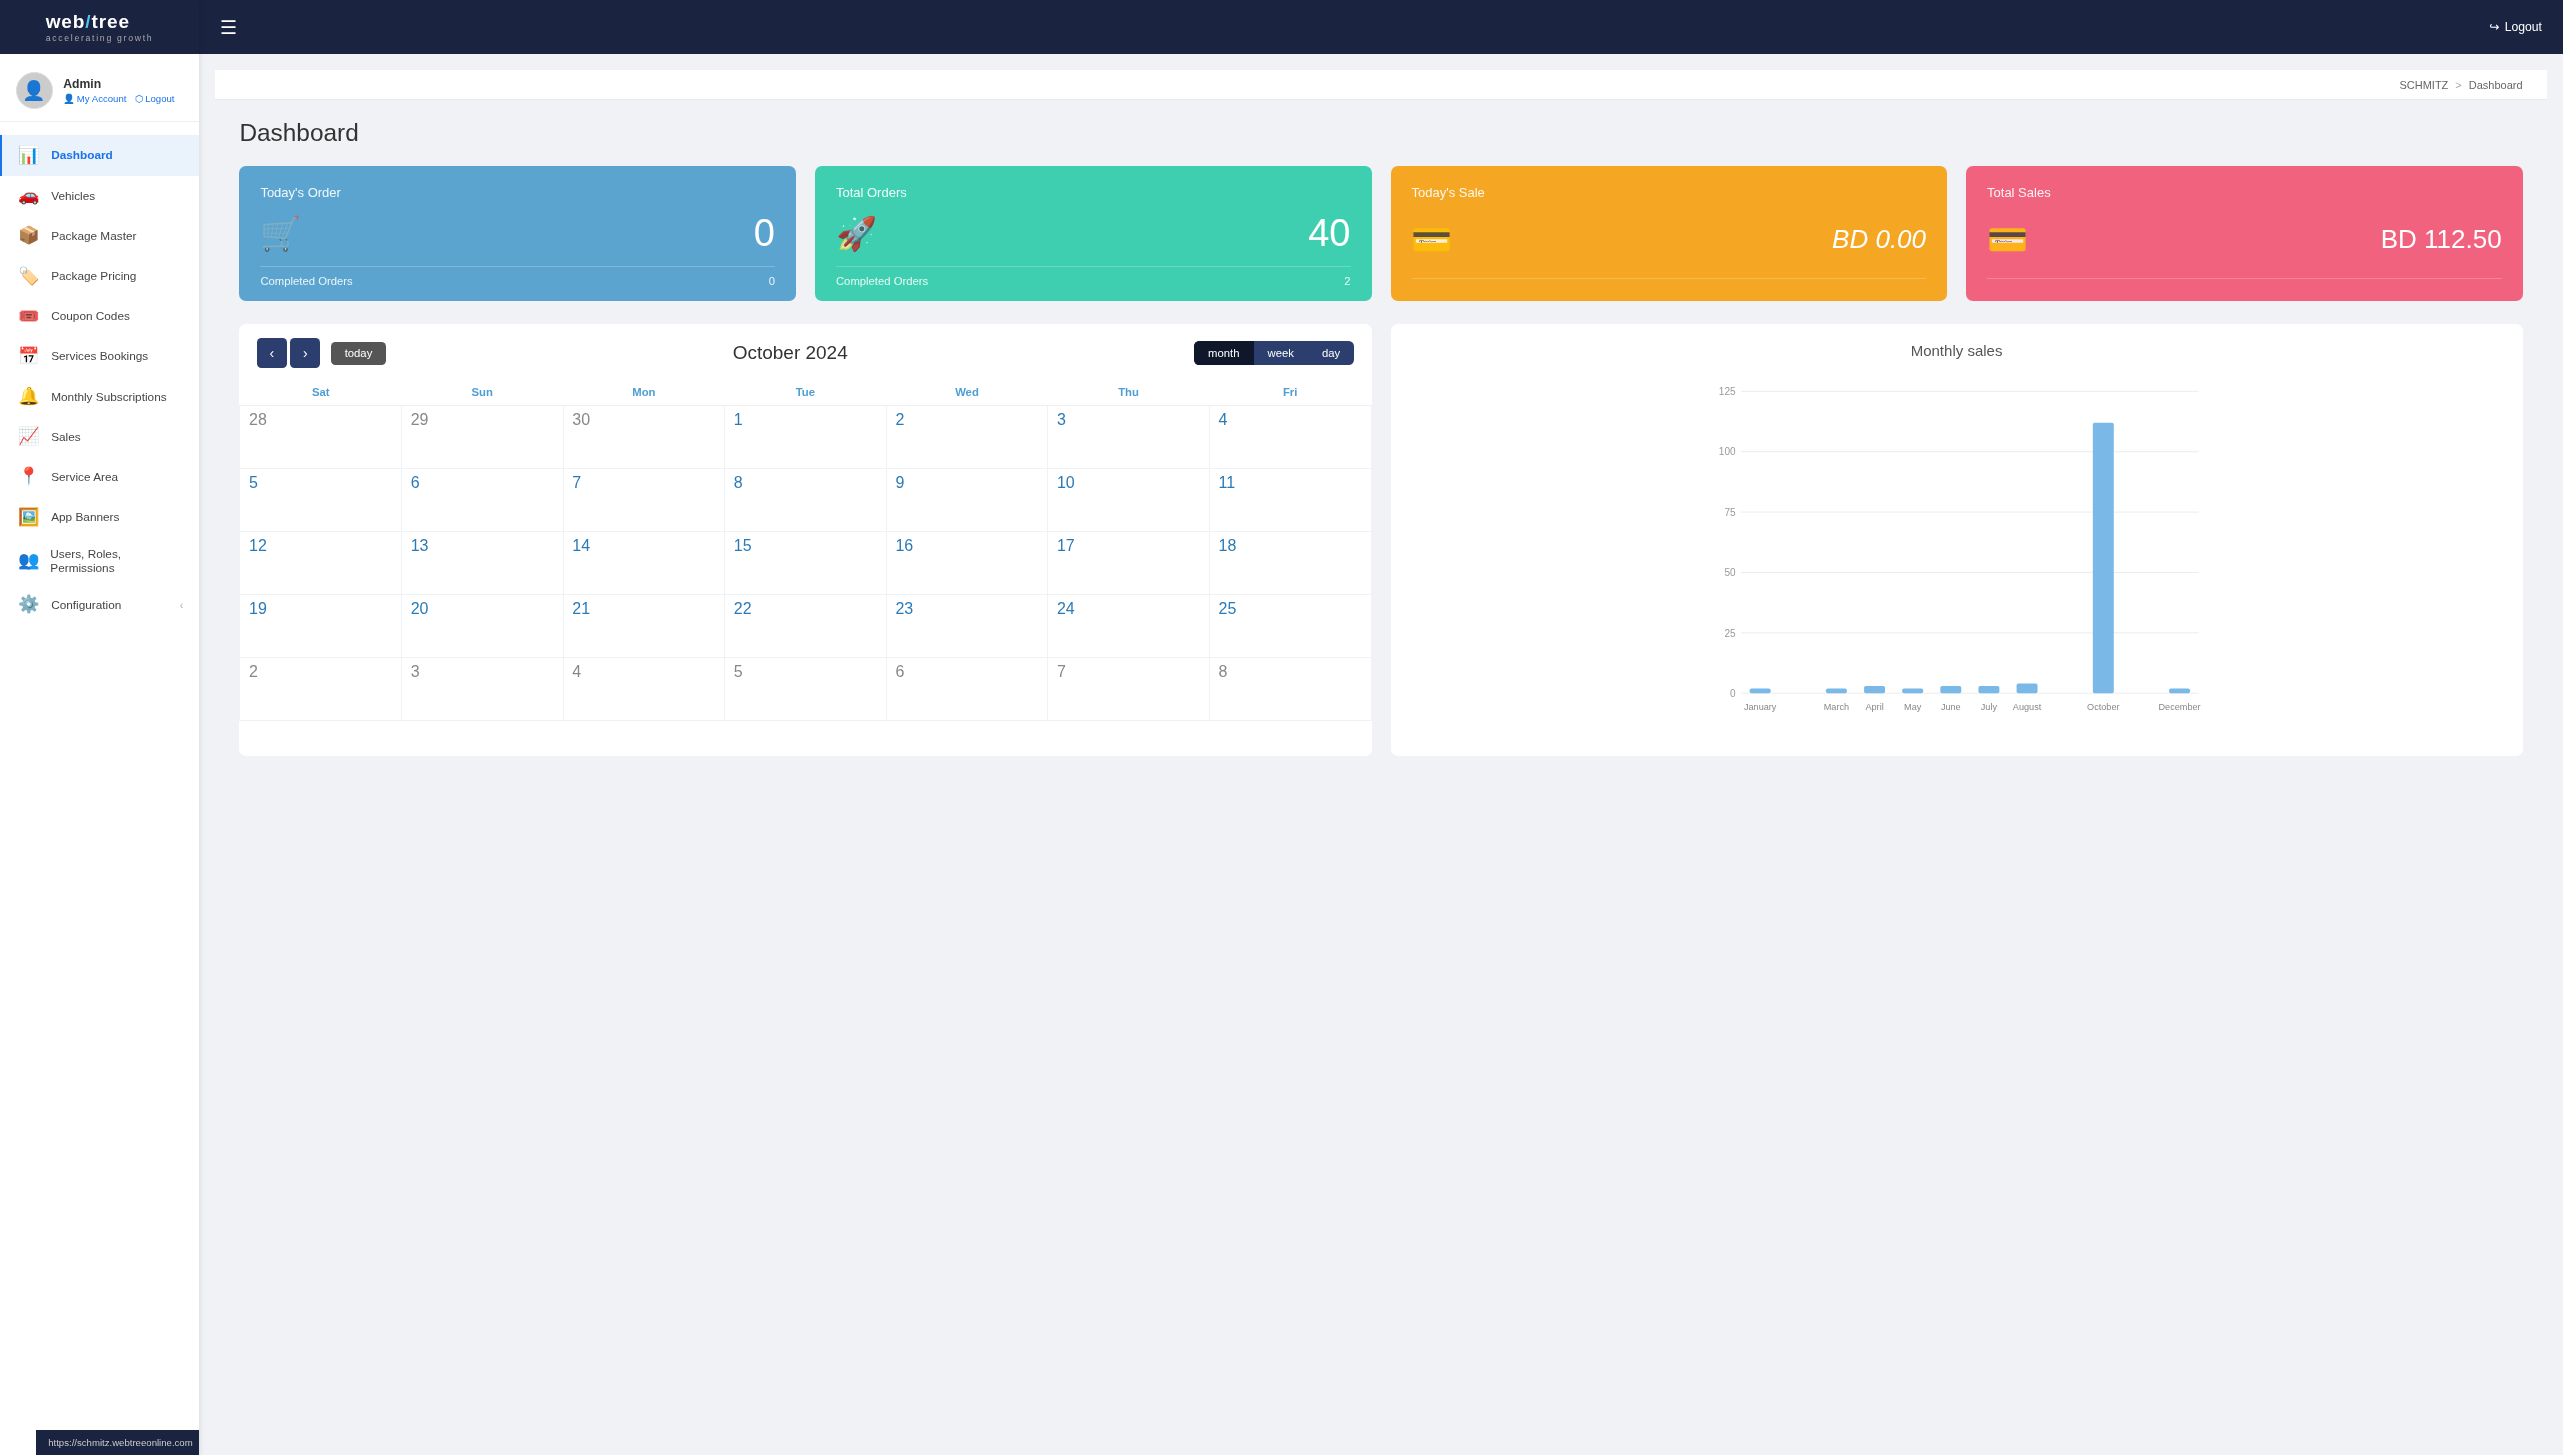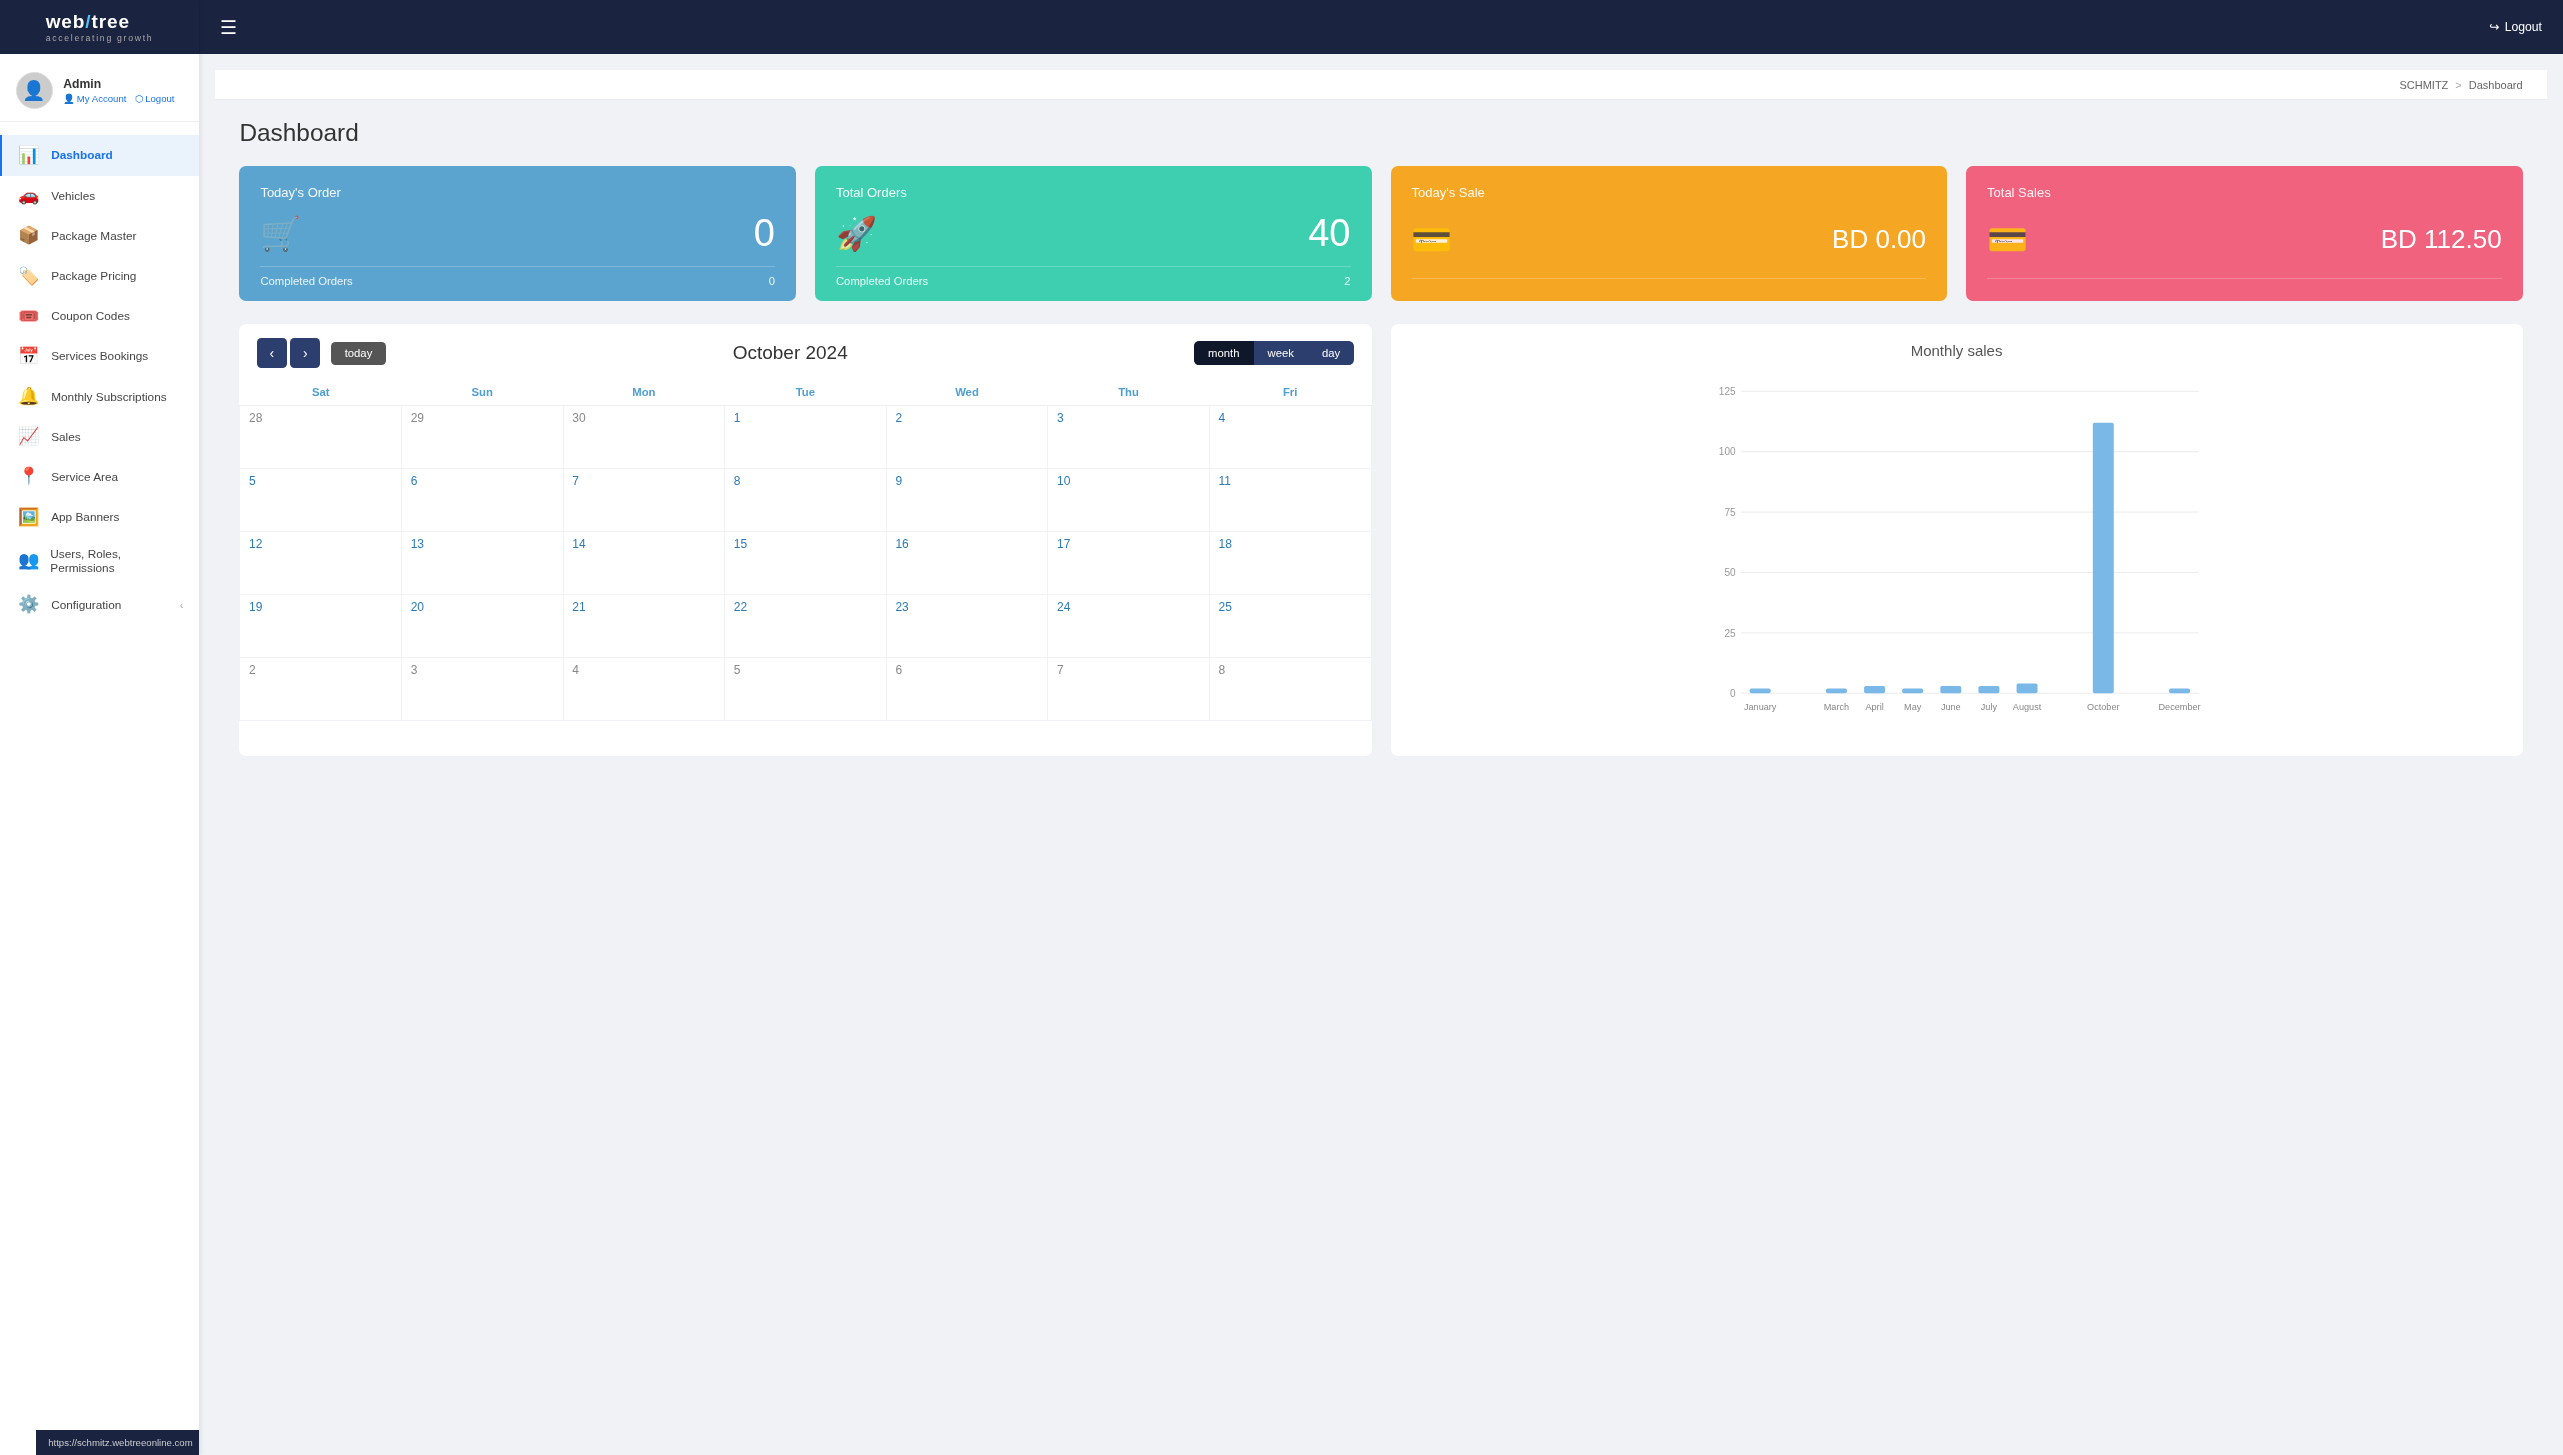--- a/index.html
+++ b/index.html
@@ -219,21 +219,21 @@
       color: #4e9ed4;
       padding: 7px 0;
       text-align: center;
       border-bottom: 0.9px solid #eee;
     }
     .cal-grid td {
       border: 0.9px solid #f0f2f5;
       height: 63px;
       vertical-align: top;
       padding: 5.2px 8.7px;
-      font-size: 12px;
+      font-size: 16px;
       color: #888;
     }
     .cal-grid td.current-month { color: #2c7ab5; }
     .cal-grid td.today { background: #fffff0; }
 
     
     .chart-card {
       background: #fff;
       border-radius: 7px;
       padding: 17.4px 21px;
@@ -375,21 +375,21 @@
           <div class="stat-footer">
             <span>Completed Orders</span>
             <span>2</span>
           </div>
         </div>
 
         <div class="stat-card stat-card-orange">
           <div class="stat-card-title">Today's Sale</div>
           <div class="stat-card-icon-row">
             <span class="stat-icon">💳</span>
-            <span class="stat-value" style="font-size:26px;">BD 0.00</span>
+            <span class="stat-value" style="font-size:26px;font-style:italic;">BD 0.00</span>
           </div>
           <div class="stat-footer">
             <span></span>
             <span></span>
           </div>
         </div>
 
         <div class="stat-card stat-card-pink">
           <div class="stat-card-title">Total Sales</div>
           <div class="stat-card-icon-row">

